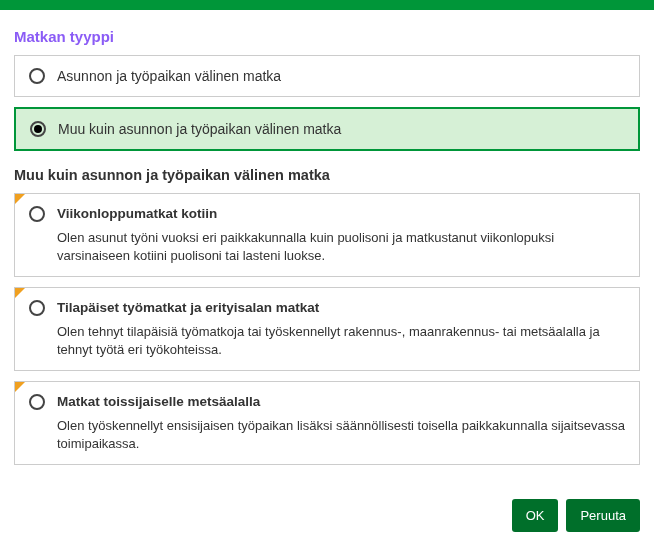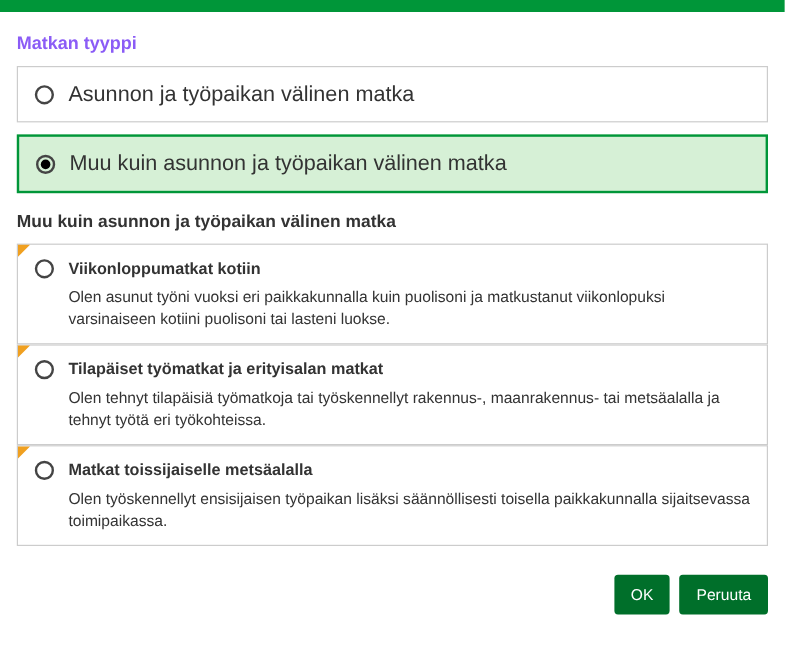--- a/index.html
+++ b/index.html
@@ -50,32 +50,33 @@
   }
   .radio.checked::after {
     content: "";
     width: 8px;
     height: 8px;
     background: #000;
     border-radius: 50%;
     display: block;
   }
   .option-label {
-    font-size: 18px;
+    font-size: 14px;
     color: #333;
   }
   .sub-section-title {
     font-weight: bold;
     font-size: 14.5px;
     color: #333;
     margin: 16px 0 10px 0;
   }
   .sub-option-box {
     border: 1px solid #ccc;
     padding: 12px 14px;
+    margin-bottom: 10px;
     background: #fff;
     position: relative;
     cursor: pointer;
   }
   .sub-option-box::before {
     content: "";
     position: absolute;
     top: 0; left: 0;
     width: 0; height: 0;
     border-top: 10px solid #f0a020;

